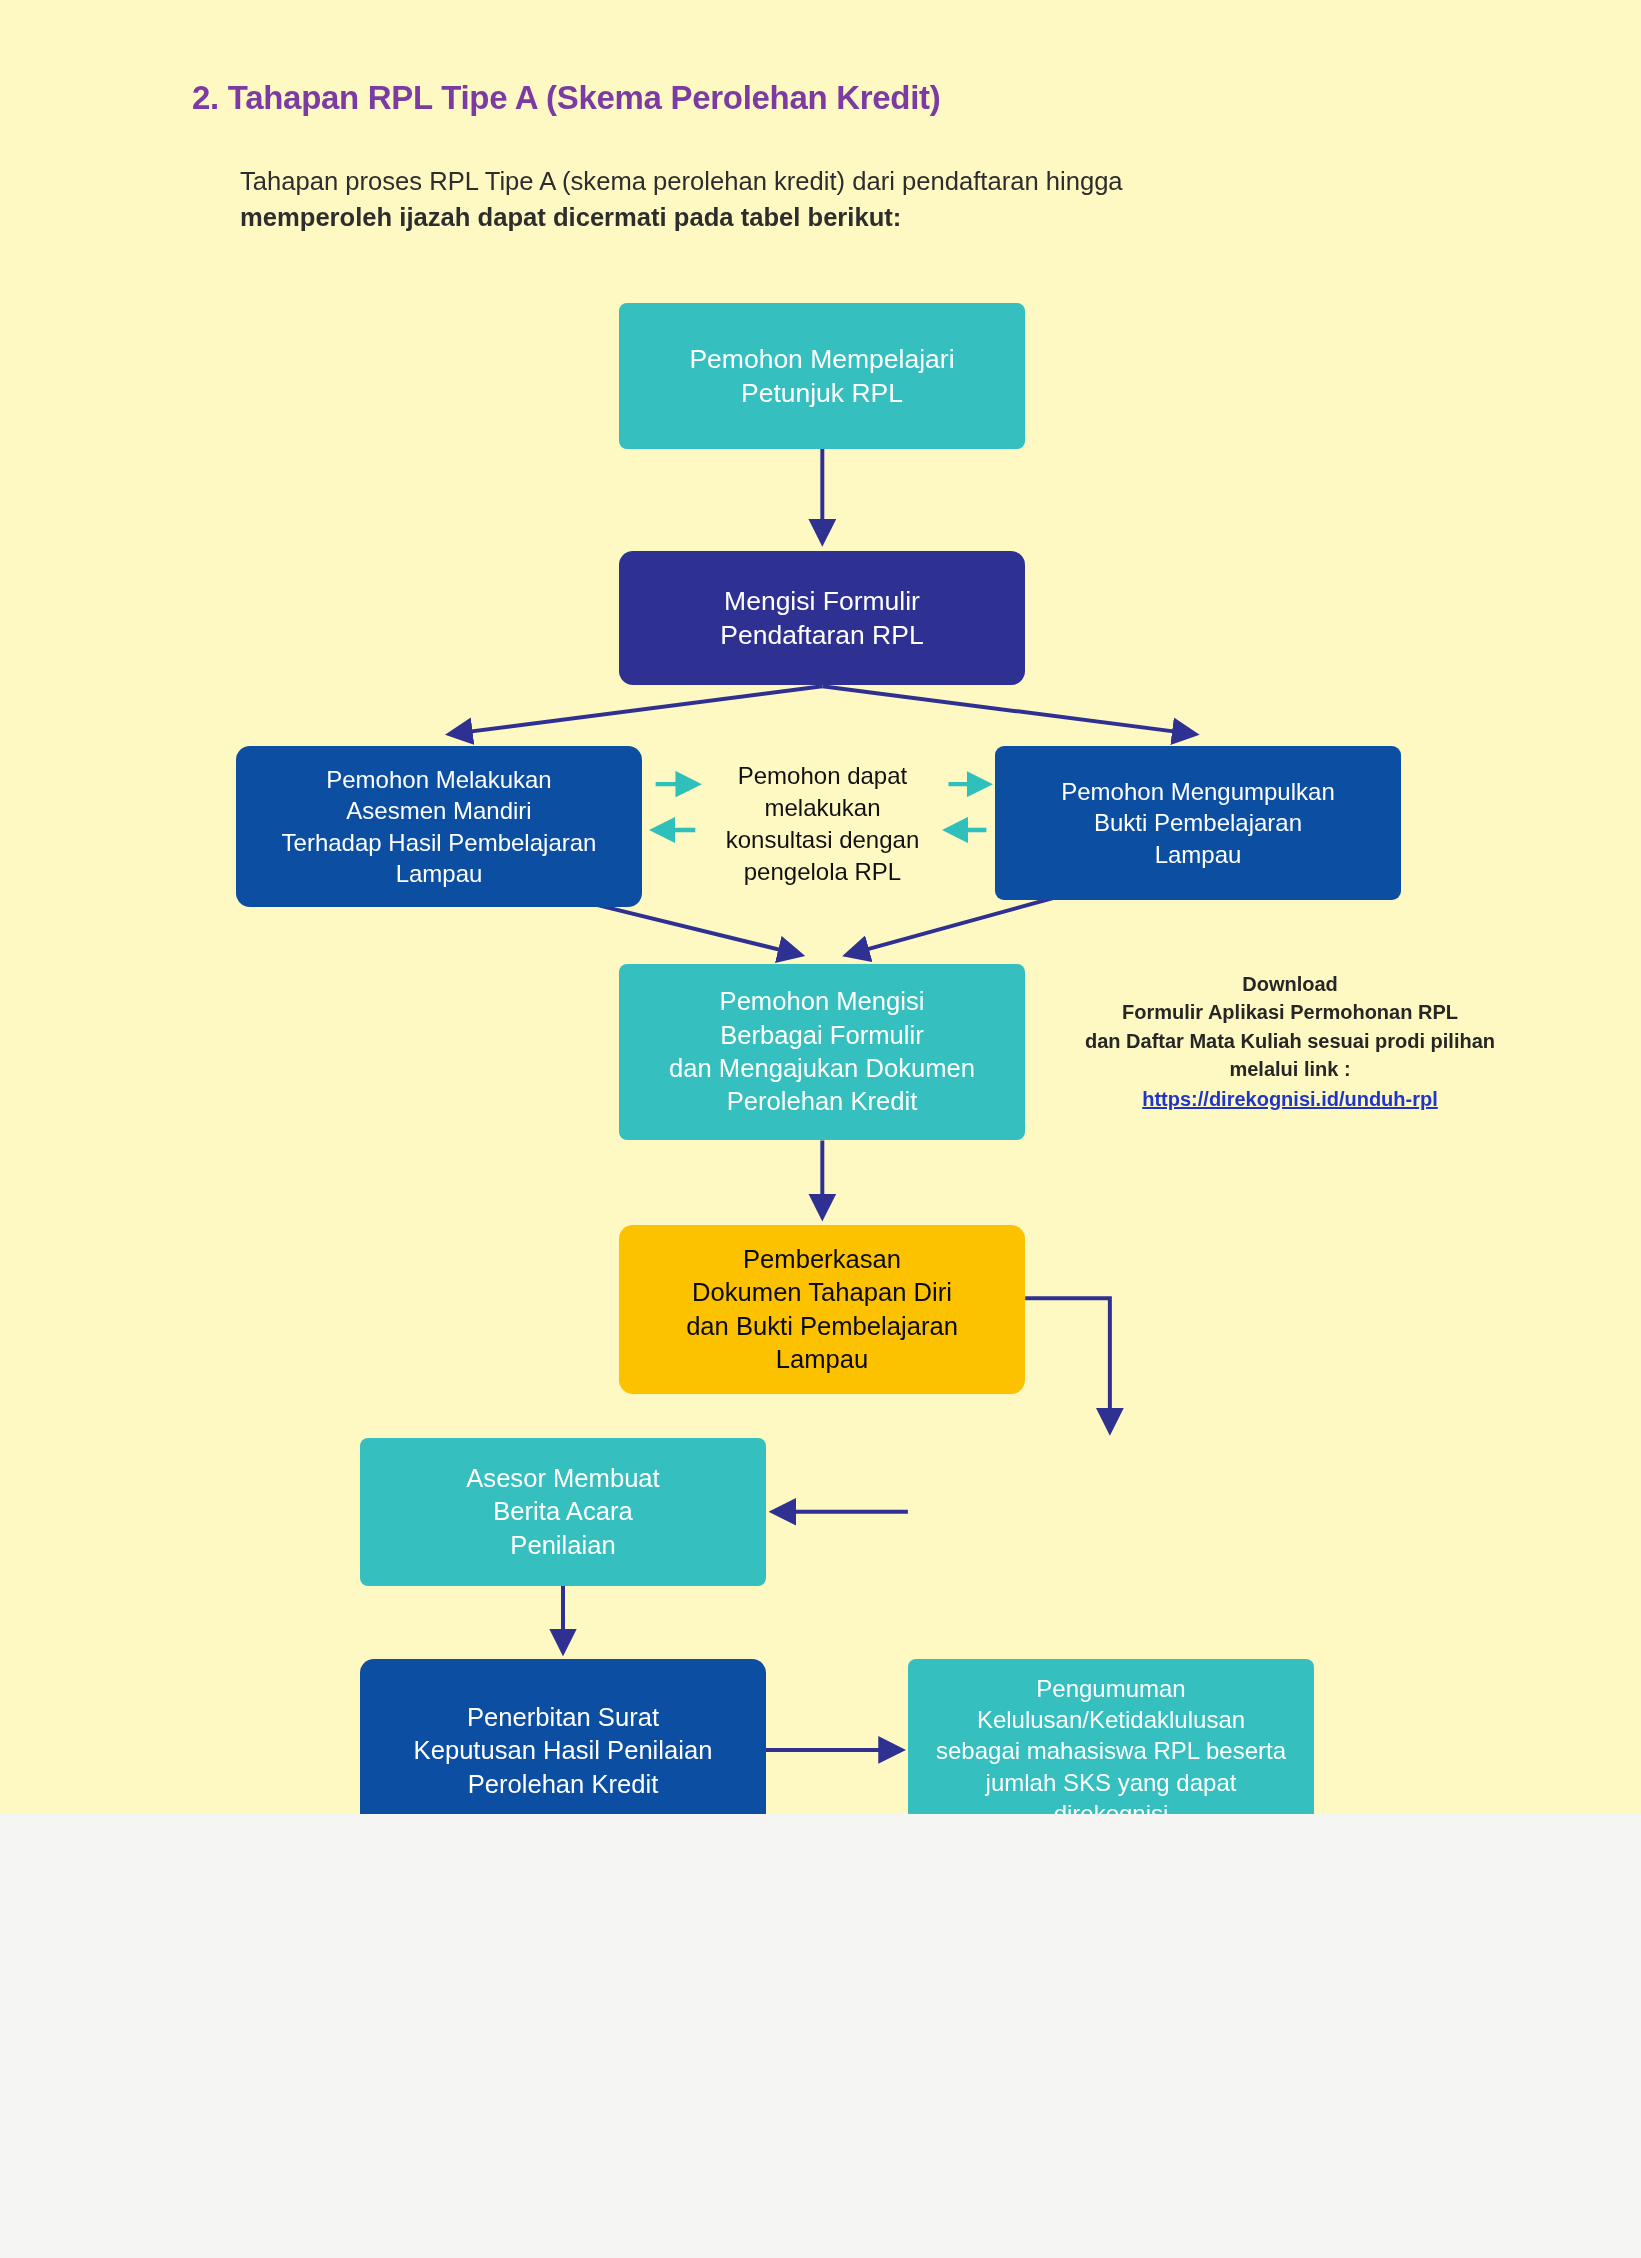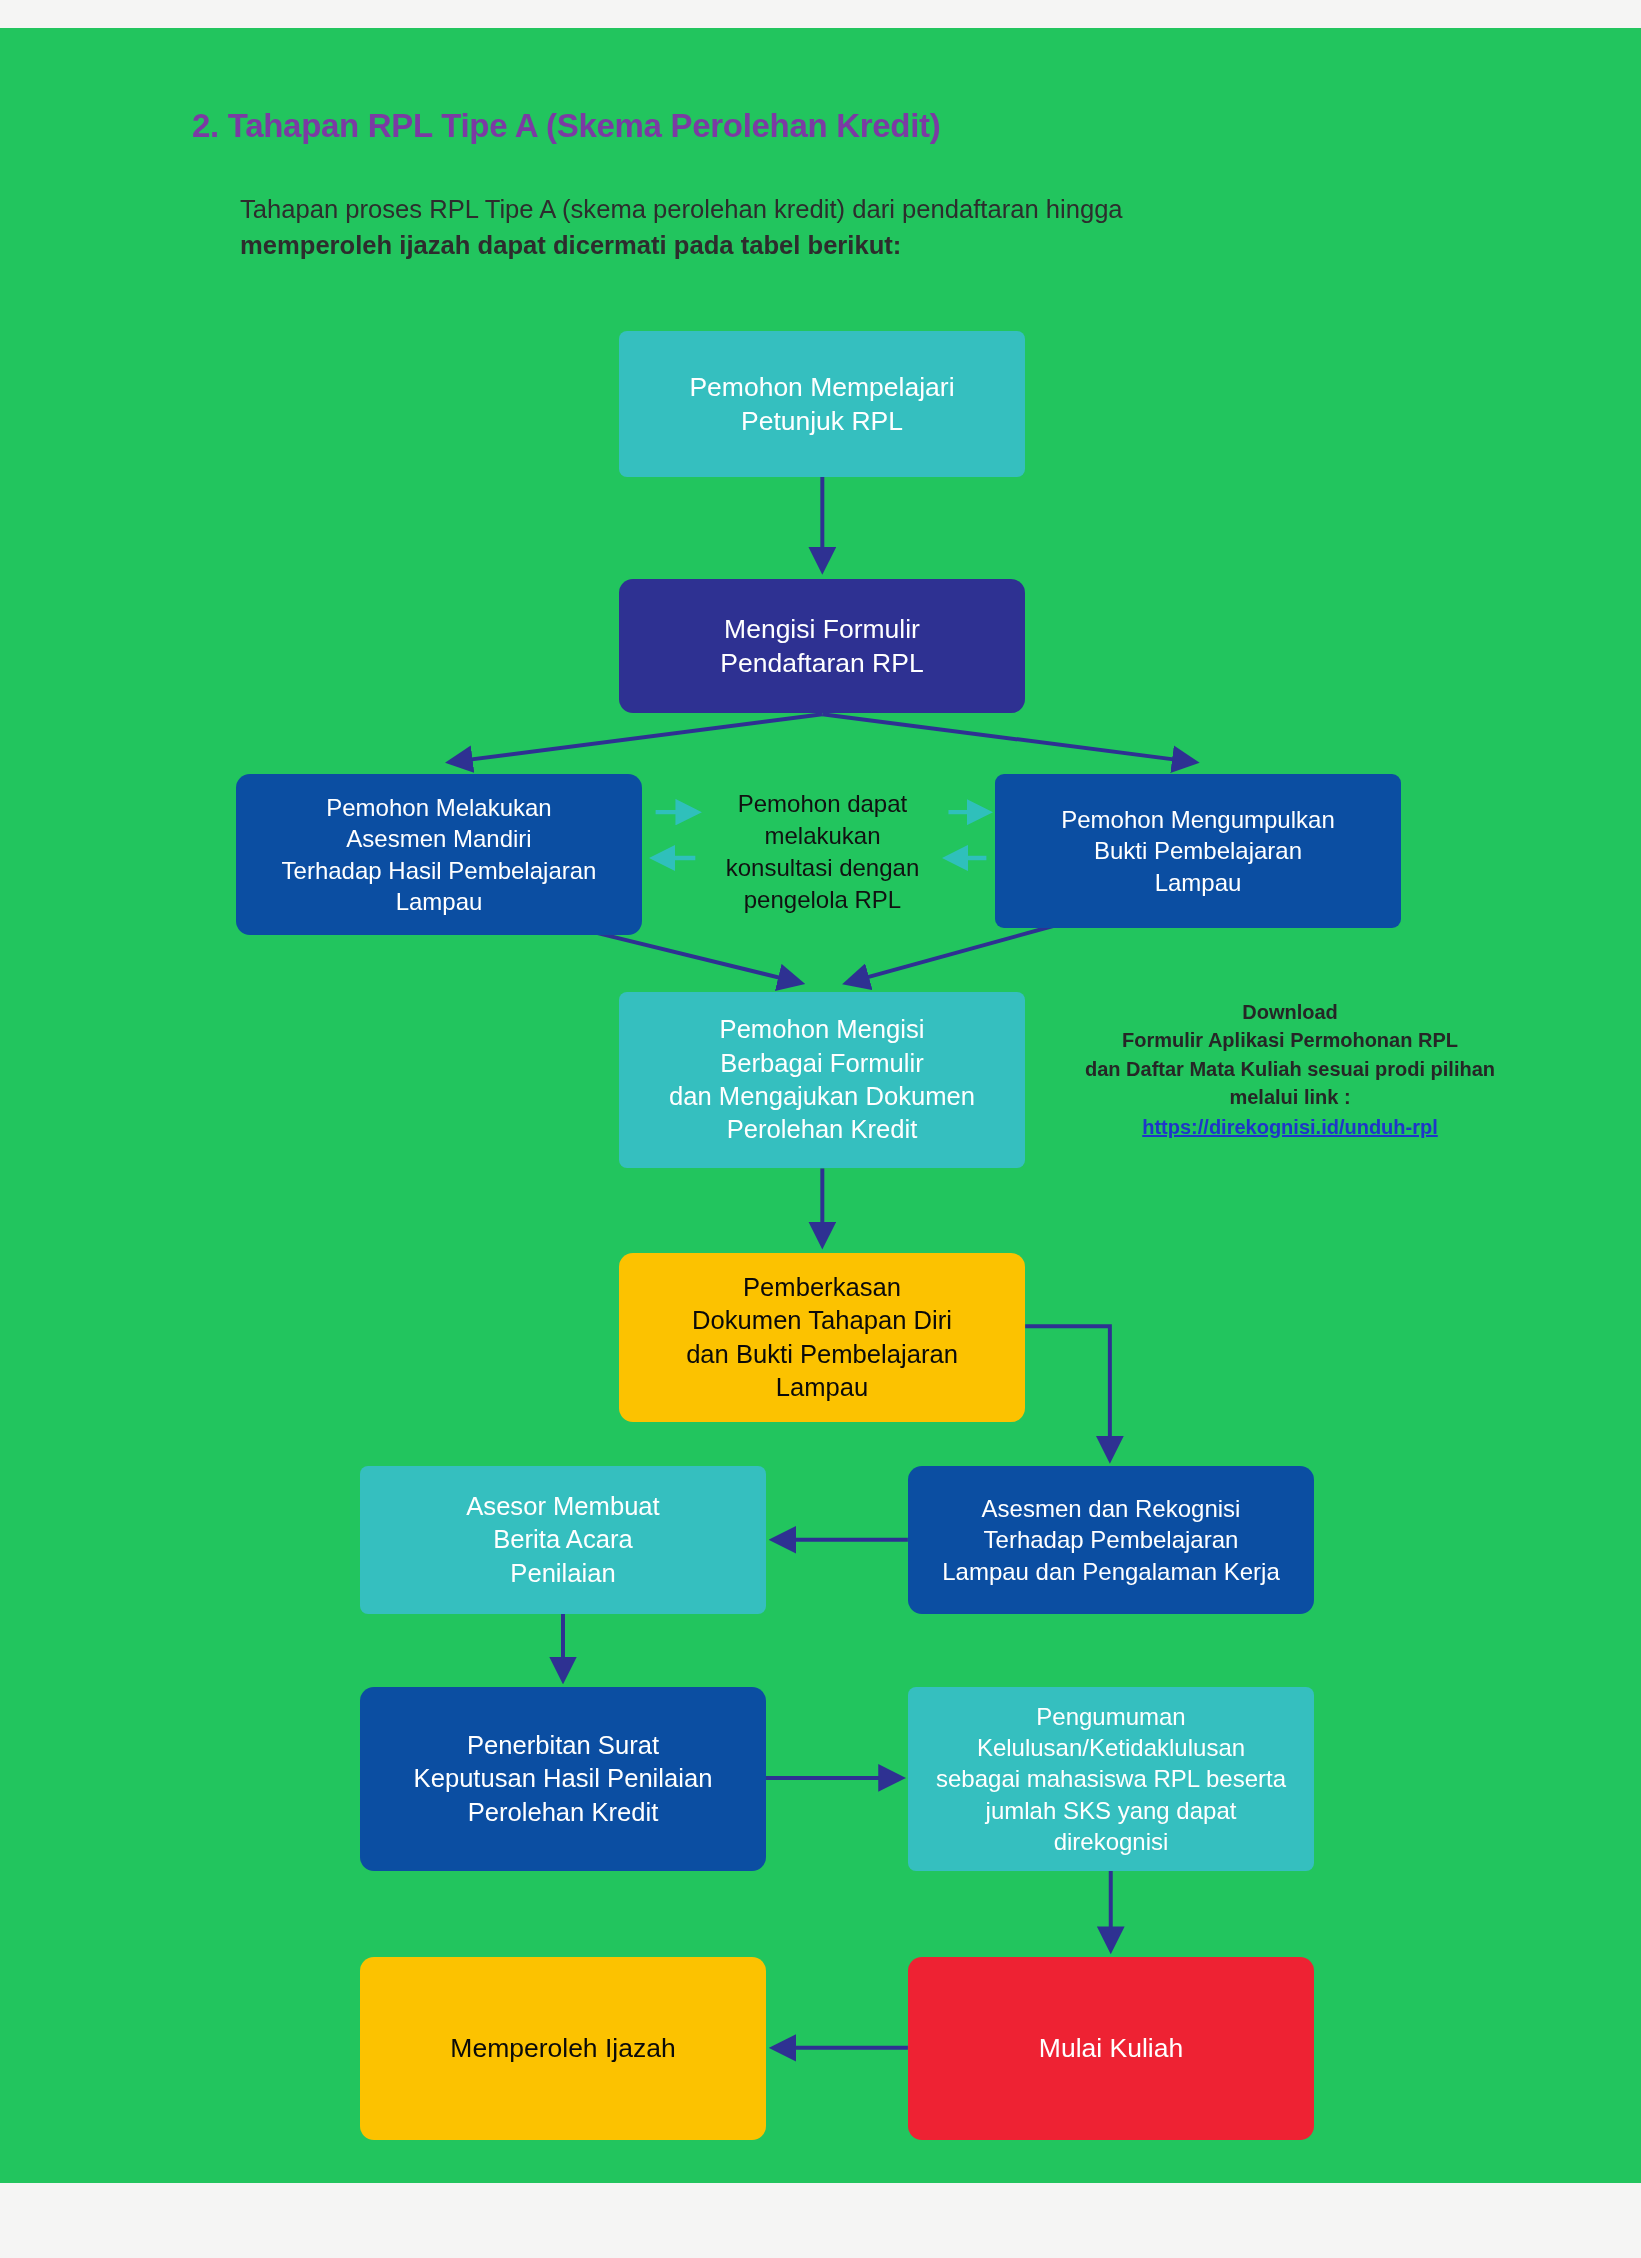--- a/index.html
+++ b/index.html
@@ -7,24 +7,23 @@
   html, body {
     width: 1642px;
     height: 2258px;
     background: #f5f5f4;
     font-family: "Liberation Sans", sans-serif;
   }
 
   #page {
     position: relative;
     width: 1642px;
-    height: 2155px;
-    background: #22c55e;
+    height: 1814px;
+    background: #fef9c3;
     overflow: hidden;
-    margin-top: 28px;
   }
 
   
   .heading {
     position: absolute;
     left: 192px;
     top: 79px;
     font-size: 33px;
     font-weight: bold;
     color: #7b3ba3;
@@ -197,23 +196,20 @@
   <div id="n-mengisi" class="node teal">Pemohon Mengisi
 Berbagai Formulir
 dan Mengajukan Dokumen
 Perolehan Kredit</div>
 
   <div id="n-pemberkasan" class="node amber">Pemberkasan
 Dokumen Tahapan Diri
 dan Bukti Pembelajaran
 Lampau</div>
 
-  <div id="n-asesmen-r" class="node blue">Asesmen dan Rekognisi
-Terhadap Pembelajaran
-Lampau dan Pengalaman Kerja</div>
 
   <div id="n-berita" class="node teal">Asesor Membuat
 Berita Acara
 Penilaian</div>
 
   <div id="n-penerbitan" class="node blue">Penerbitan Surat
 Keputusan Hasil Penilaian
 Perolehan Kredit</div>
 
   <div id="n-pengumuman" class="node teal">Pengumuman

